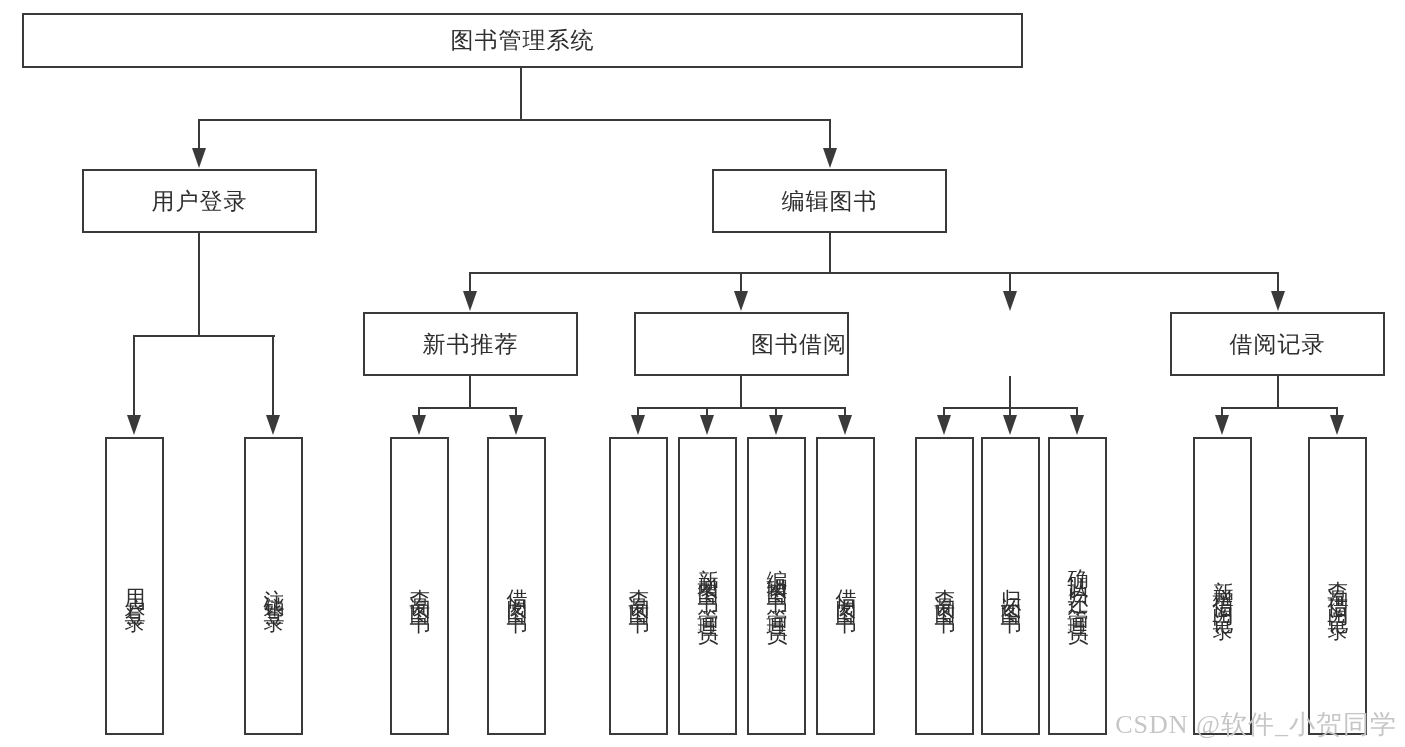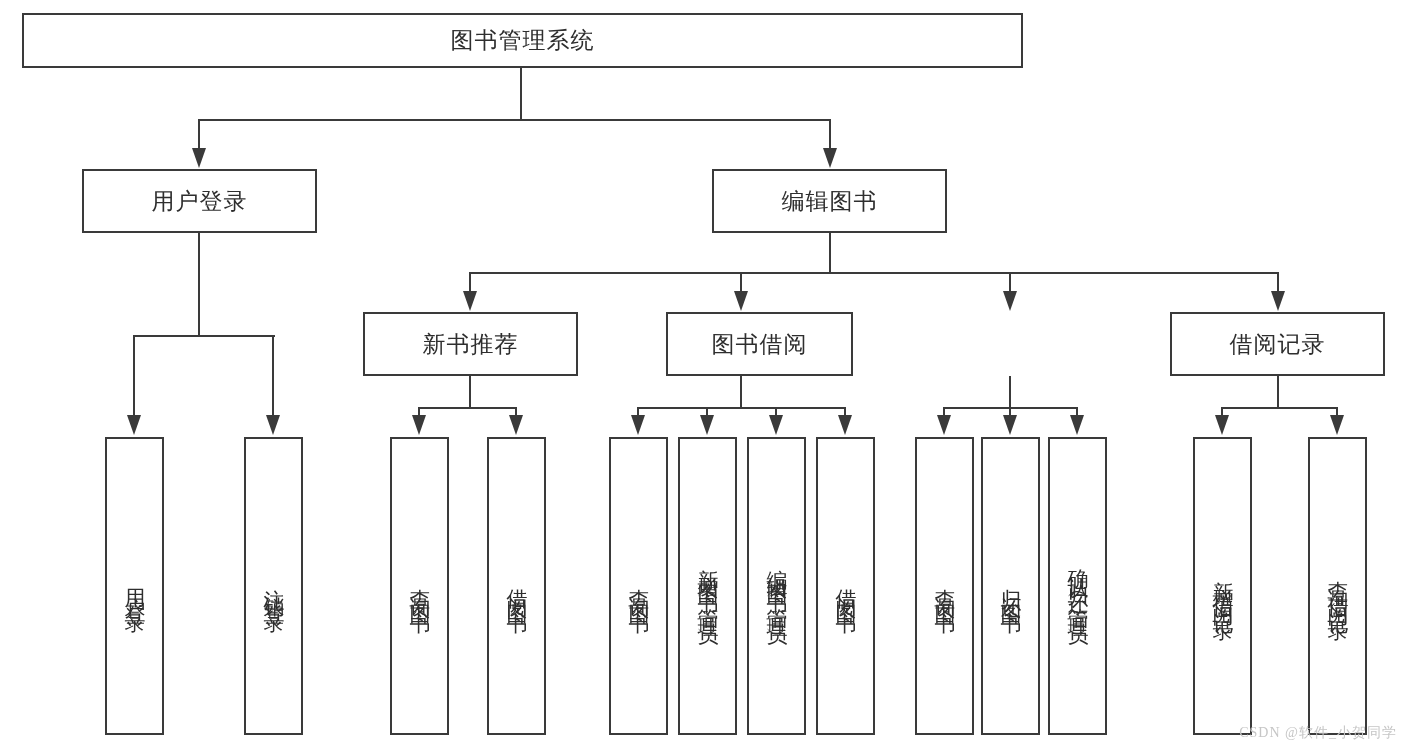--- a/index.html
+++ b/index.html
@@ -27,21 +27,21 @@
   }
   .hline{position:absolute;height:2px;background:var(--line);}
   .vline{position:absolute;width:2px;background:var(--line);}
   .arrowhead{
     position:absolute;width:0;height:0;
     border-left:7px solid transparent;border-right:7px solid transparent;
     border-top:20px solid var(--line);
   }
   .watermark{
     position:absolute;right:8px;bottom:5px;
-    font-size:14px;color:var(--wm);letter-spacing:1px;z-index:5;
+    font-size:26px;color:var(--wm);letter-spacing:1px;z-index:5;
   }
 </style>
 </head>
 <body>
 
 <div class="canvas">
 
   <div class="node" style="left:22px;top:13px;width:1001px;height:55px;">
     <span>图书管理系统</span>
   </div>
@@ -74,21 +74,21 @@
   <div class="vline" style="left:740px;top:272px;height:21px;"></div>
   <div class="arrowhead" style="left:734px;top:291px;"></div>
   <div class="vline" style="left:1009px;top:272px;height:21px;"></div>
   <div class="arrowhead" style="left:1003px;top:291px;"></div>
   <div class="vline" style="left:1277px;top:272px;height:21px;"></div>
   <div class="arrowhead" style="left:1271px;top:291px;"></div>
 
   <div class="node" style="left:363px;top:312px;width:215px;height:64px;">
     <span>新书推荐</span>
   </div>
-  <div class="node" style="left:666px;top:312px;width:187px;height:64px;">
+  <div class="node" style="left:634px;top:312px;width:215px;height:64px;justify-content:flex-end;">
     <span>图书借阅</span>
   </div>
   <div class="node" style="left:1170px;top:312px;width:215px;height:64px;">
     <span>借阅记录</span>
   </div>
 
   <div class="vline" style="left:469px;top:376px;height:33px;"></div>
   <div class="hline" style="left:419px;top:407px;width:98px;"></div>
   <div class="vline" style="left:418px;top:407px;height:10px;"></div>
   <div class="arrowhead" style="left:412px;top:415px;"></div>

